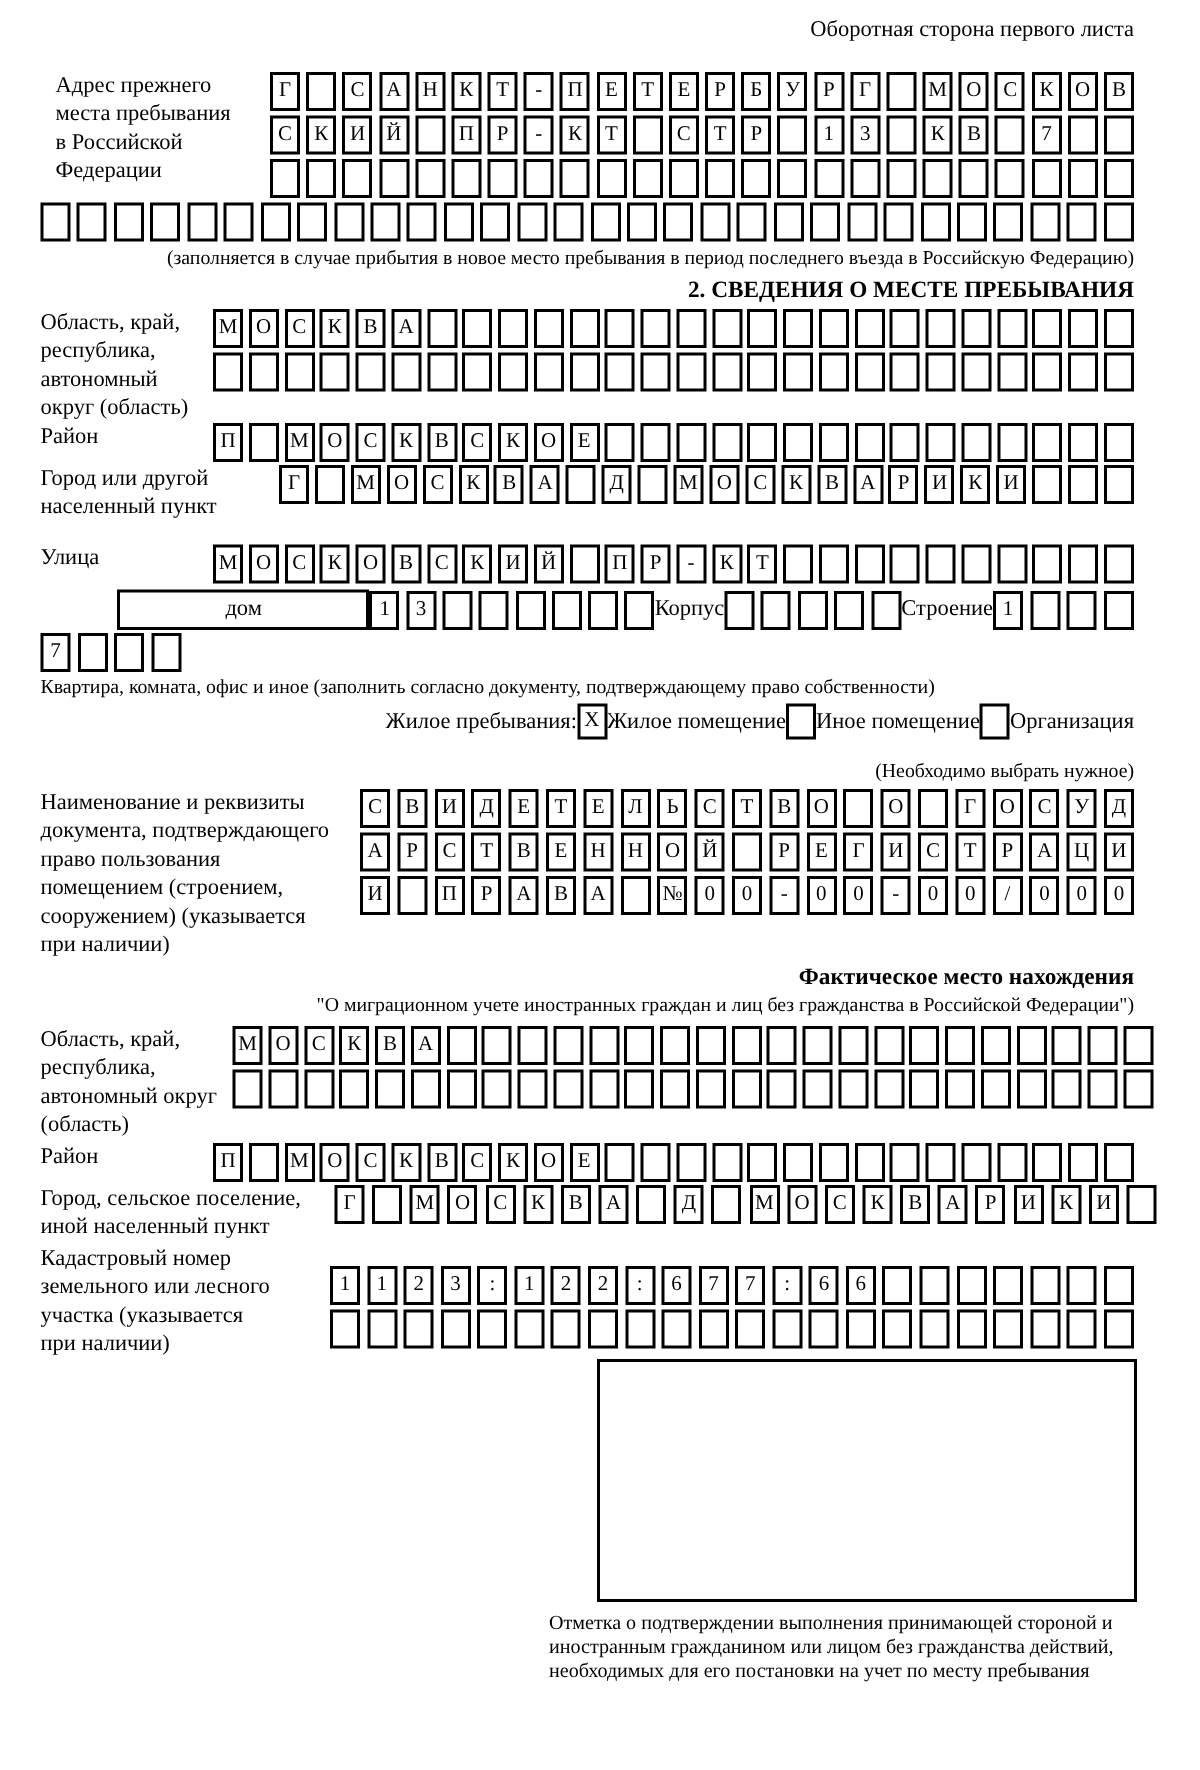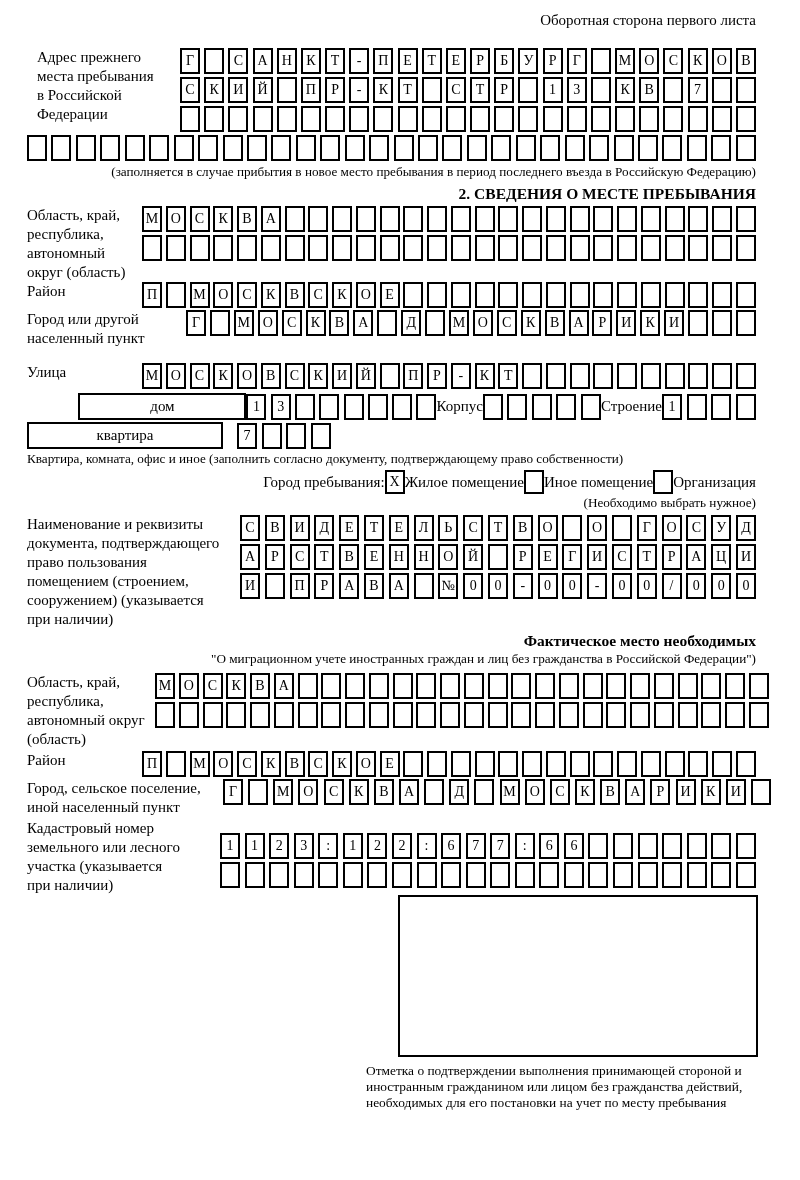--- a/index.html
+++ b/index.html
@@ -364,40 +364,39 @@
     <div class="inline-label">Строение</div>
     <div class="cellrow w94">
         <span class="cell">1</span>
         <span class="cell"></span>
         <span class="cell"></span>
         <span class="cell"></span>
       </div>
   </div>
 
   <div class="hrow mt2" style="justify-content:flex-start;gap:14px">
-    <div class="widebox" style="width:196px">квартира</div>
     <div class="cellrow w94">
         <span class="cell">7</span>
         <span class="cell"></span>
         <span class="cell"></span>
         <span class="cell"></span>
       </div>
   </div>
   <div class="caption mt2">Квартира, комната, офис и иное (заполнить согласно документу, подтверждающему право собственности)</div>
 
   <div class="hrow mt3">
-    <span class="inline-label">Город пребывания:</span>
+    <span class="inline-label">Жилое пребывания:</span>
     <span class="chk">X</span>
     <span class="inline-label">Жилое помещение</span>
     <span class="chk"></span>
     <span class="inline-label">Иное помещение</span>
     <span class="chk"></span>
     <span class="inline-label">Организация</span>
   </div>
-  <div class="caption center" style="margin-top:1px">(Необходимо выбрать нужное)</div>
+  <div class="caption center" style="margin-top:13px">(Необходимо выбрать нужное)</div>
 
   <div class="field mt4">
     <div class="label" style="width:210px">Наименование и реквизиты
 документа, подтверждающего
 право пользования
 помещением (строением,
 сооружением) (указывается
 при наличии)</div>
     <div class="rows">
       <div class="cellrow w516">
@@ -465,21 +464,21 @@
           <span class="cell">0</span>
           <span class="cell">0</span>
           <span class="cell">/</span>
           <span class="cell">0</span>
           <span class="cell">0</span>
           <span class="cell">0</span>
         </div>
     </div>
   </div>
 
-  <div class="sec-title mt2">Фактическое место необходимых</div>
+  <div class="sec-title mt2">Фактическое место нахождения</div>
   <div class="caption center">"О миграционном учете иностранных граждан и лиц без гражданства в Российской Федерации")</div>
 
   <div class="field mt6">
     <div class="label" style="width:128px">Область, край,
 республика,
 автономный округ
 (область)</div>
     <div class="rows">
       <div class="cellrow w614">
           <span class="cell">М</span>

